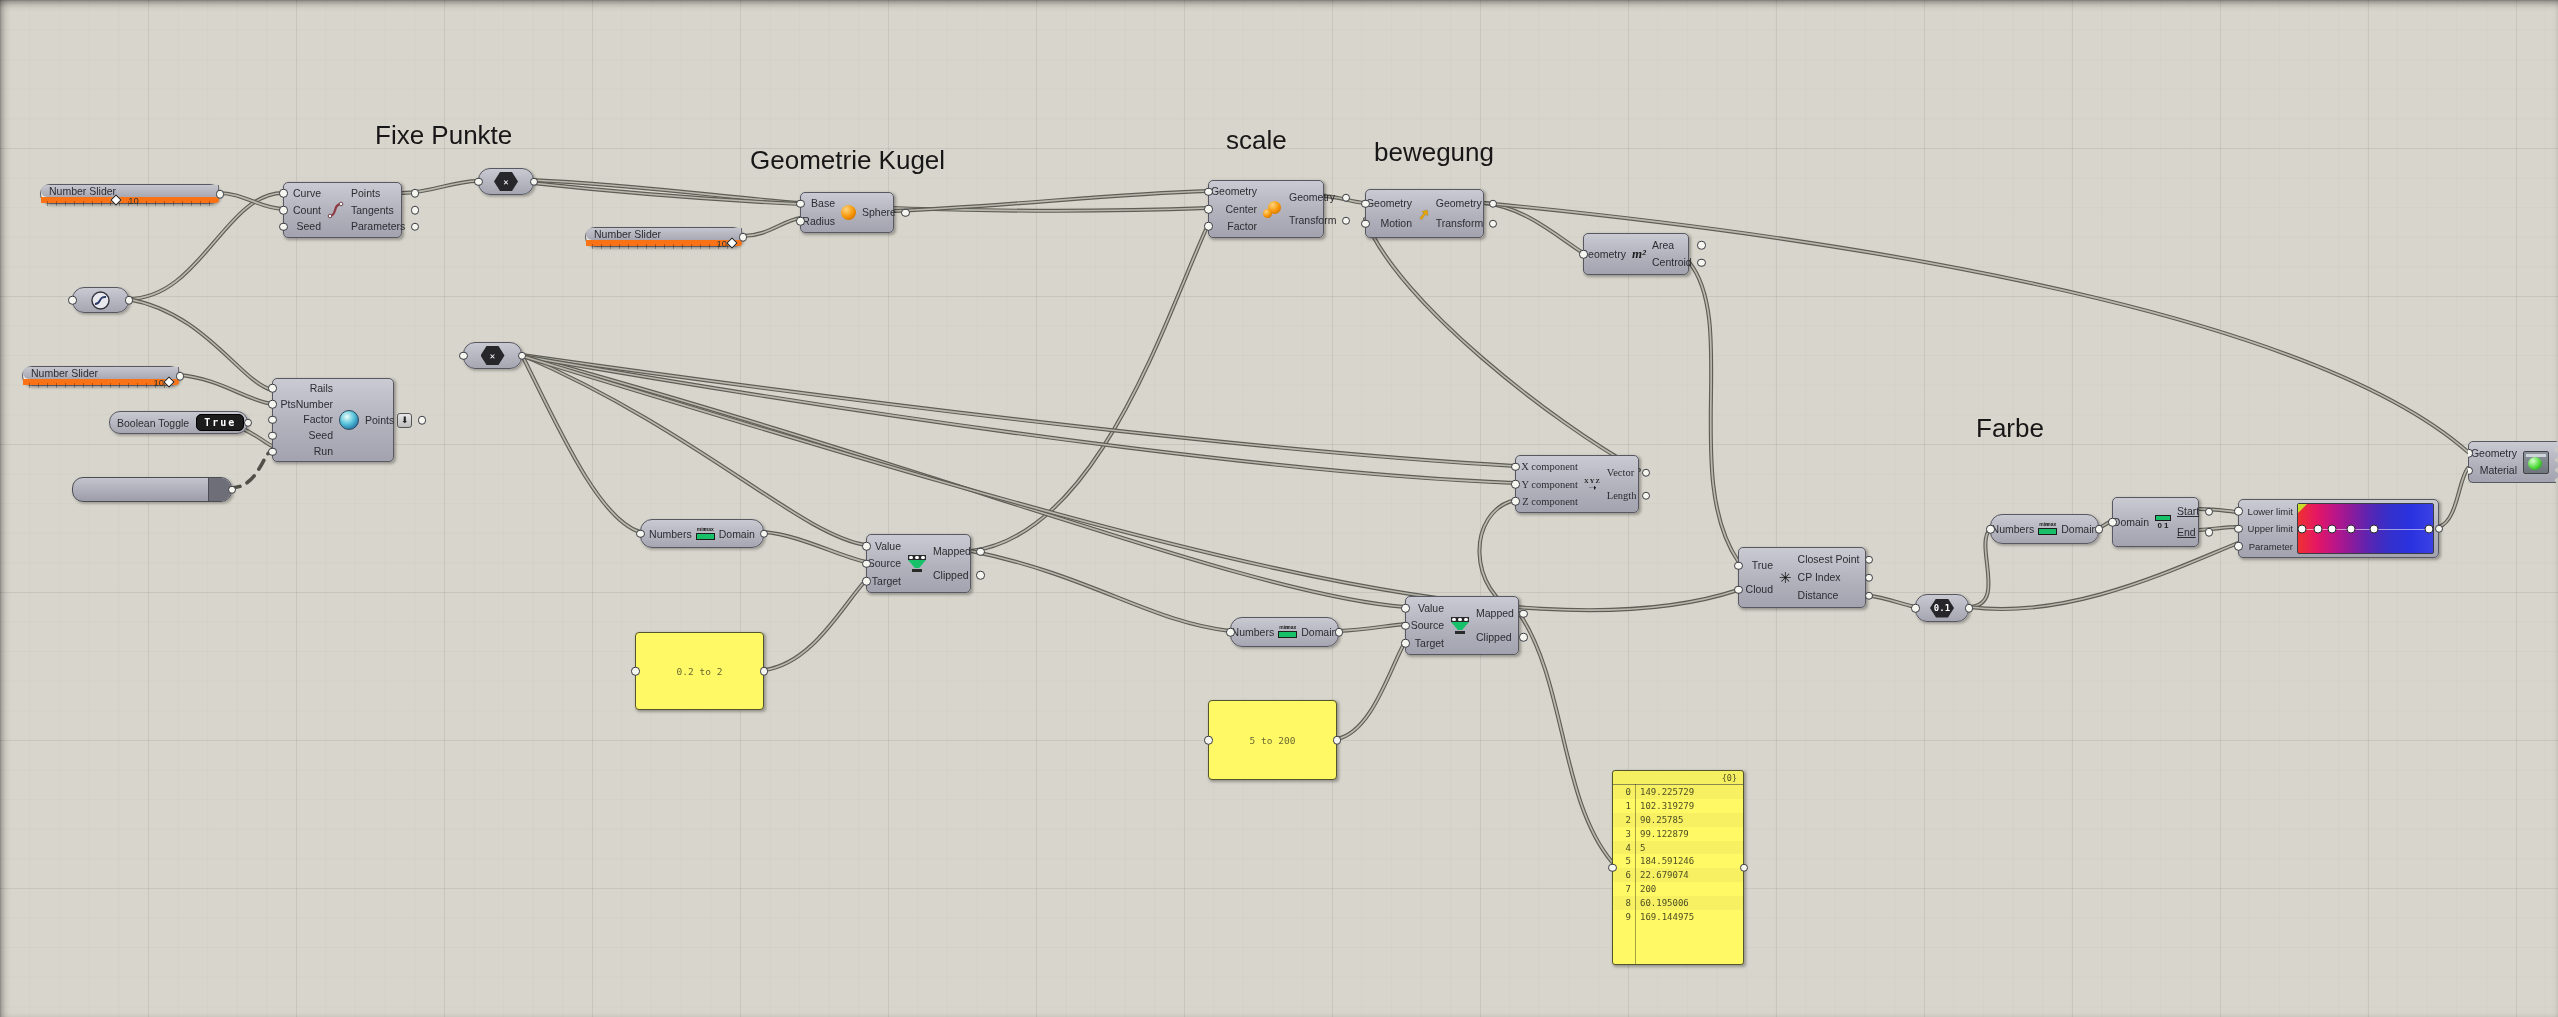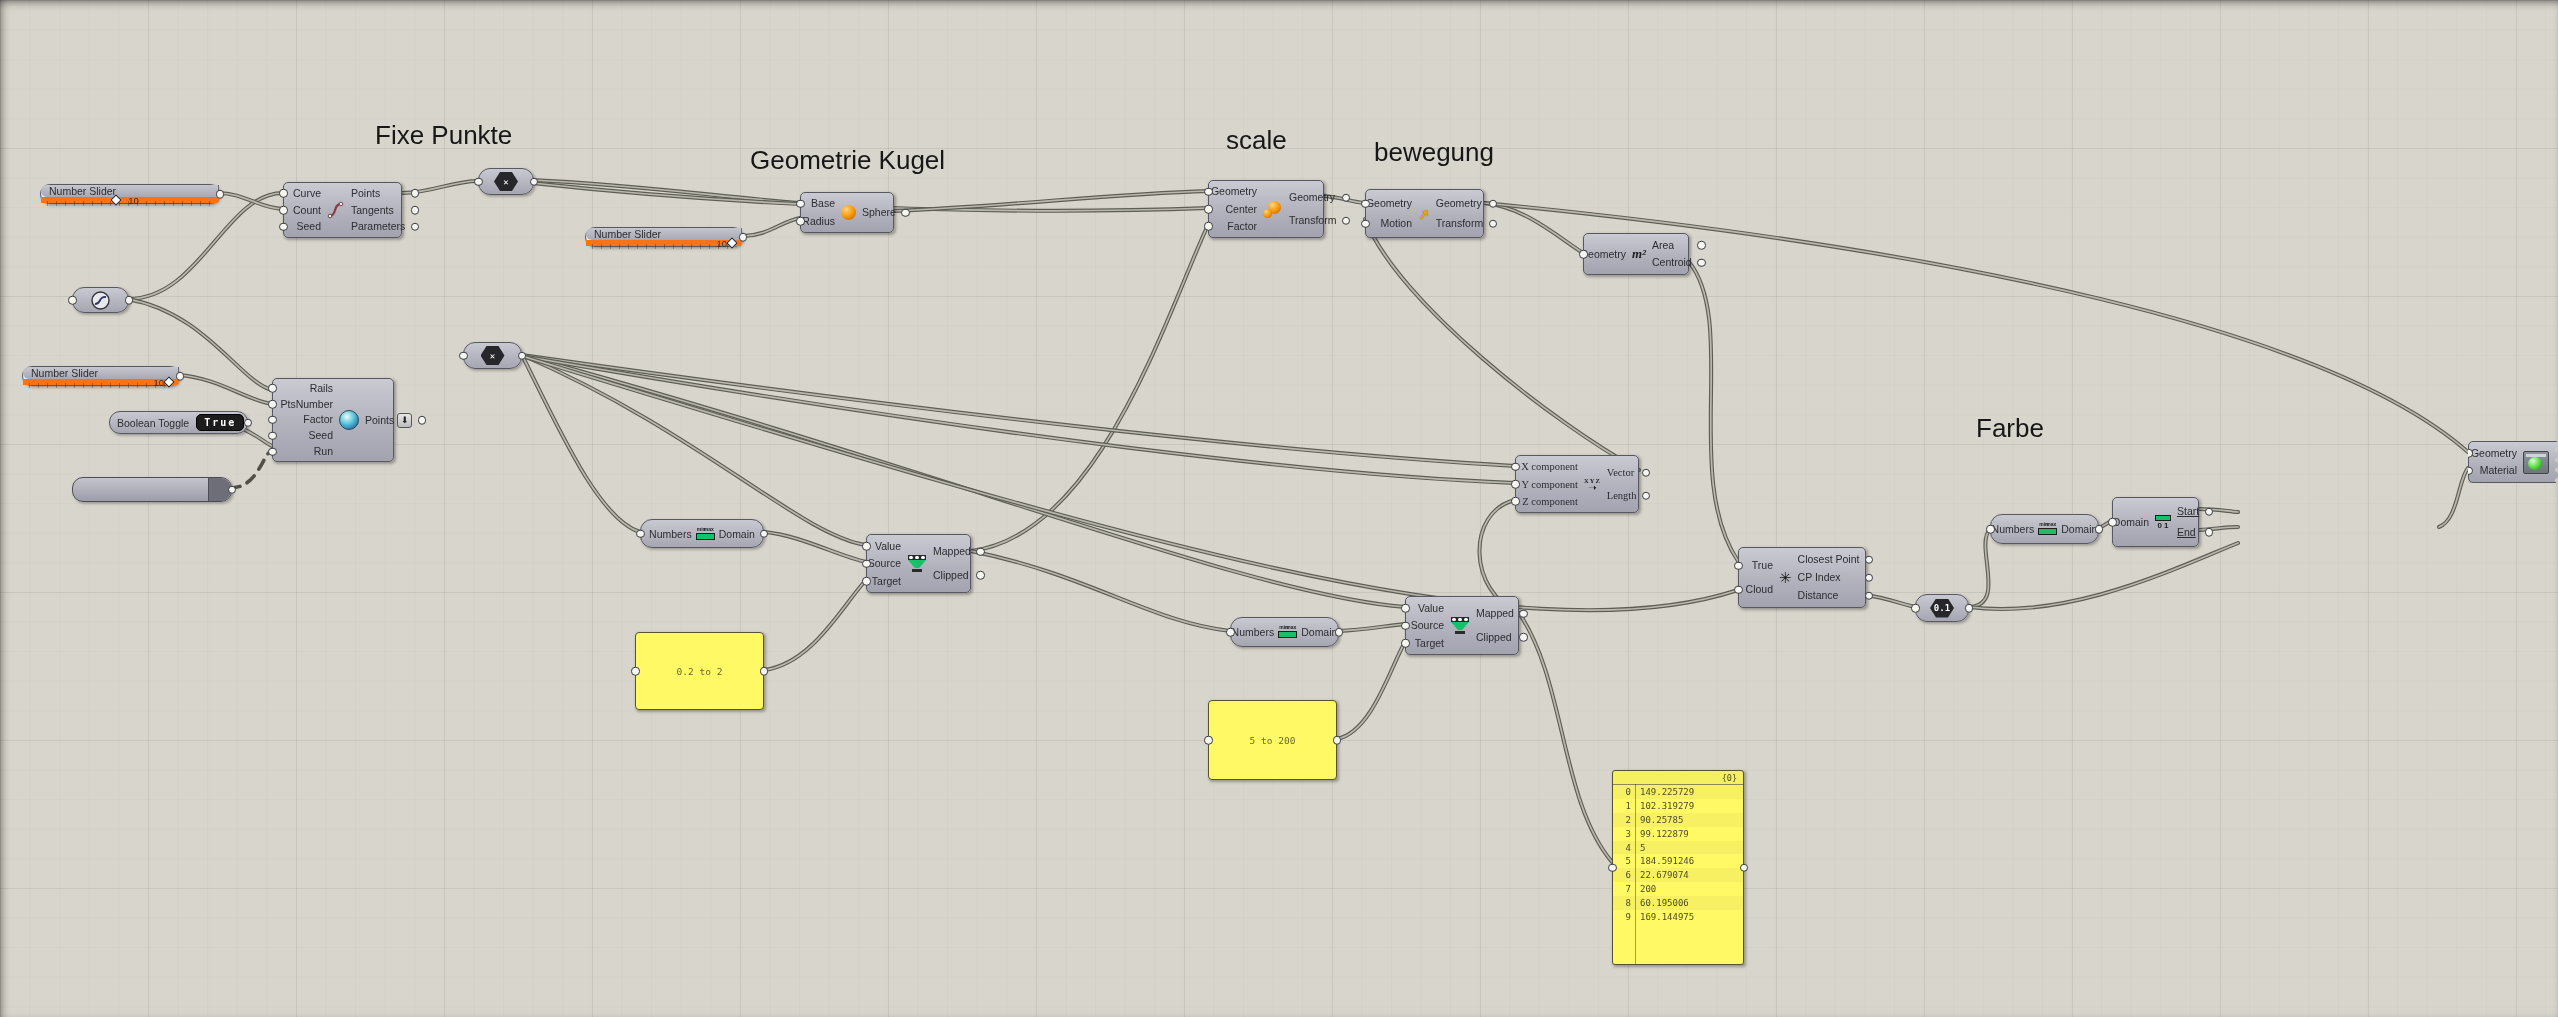--- a/index.html
+++ b/index.html
@@ -549,20 +549,38 @@
     <div class="icon-box deconico">
       <span class="dbar"></span>
         <span class="dtxt">0 1</span>
     </div>
     <div class="col outs" style="flex:1;text-decoration:underline;">
       <div class="port">Start</div>
       <div class="port">End</div>
     </div>
   </div>
 
+  <div class="comp" style="left:2238px;top:499px;width:199px;height:57px;">
+    <div class="col ins" style="width:58px;font-size:9.5px;">
+      <div class="port">Lower limit</div>
+      <div class="port">Upper limit</div>
+      <div class="port">Parameter</div>
+    </div>
+    <div class="gradbar">
+      <span class="gcorner"></span>
+      <span class="gline"></span>
+      <span class="gdot" style="left:3%;"></span>
+      <span class="gdot" style="left:15%;"></span>
+      <span class="gdot" style="left:25%;"></span>
+      <span class="gdot" style="left:39%;"></span>
+      <span class="gdot" style="left:56%;"></span>
+      <span class="gdot" style="left:97%;"></span>
+    </div>
+    <span class="nub r"></span>
+  </div>
 
   <div class="comp zigzag" style="left:2468px;top:441px;width:90px;height:40px;border-radius:5px 0 0 5px;">
     <div class="col ins" style="width:52px;">
       <div class="port">Geometry</div>
       <div class="port">Material</div>
     </div>
     <div class="icon-box">
         <span class="previewico"></span>
       </div>
   </div>

